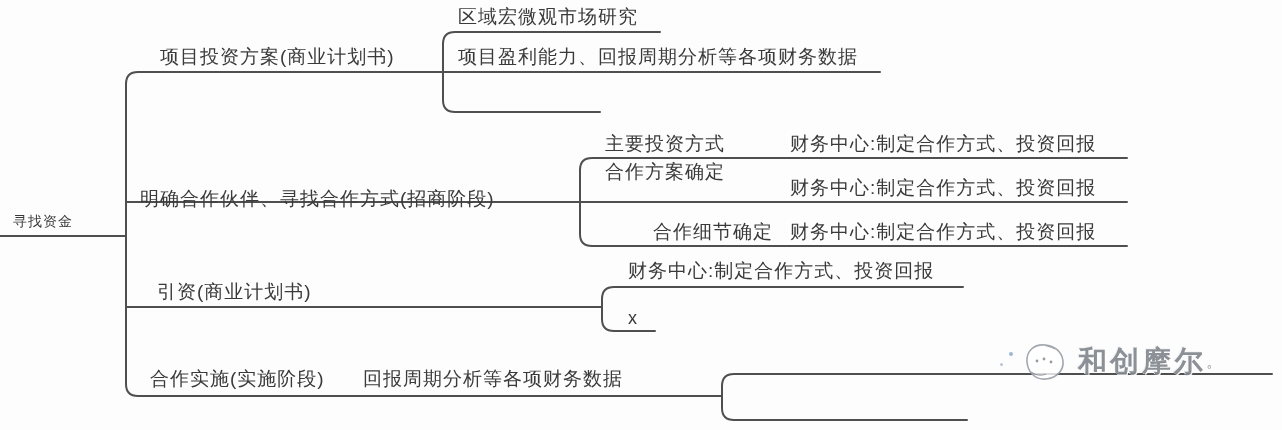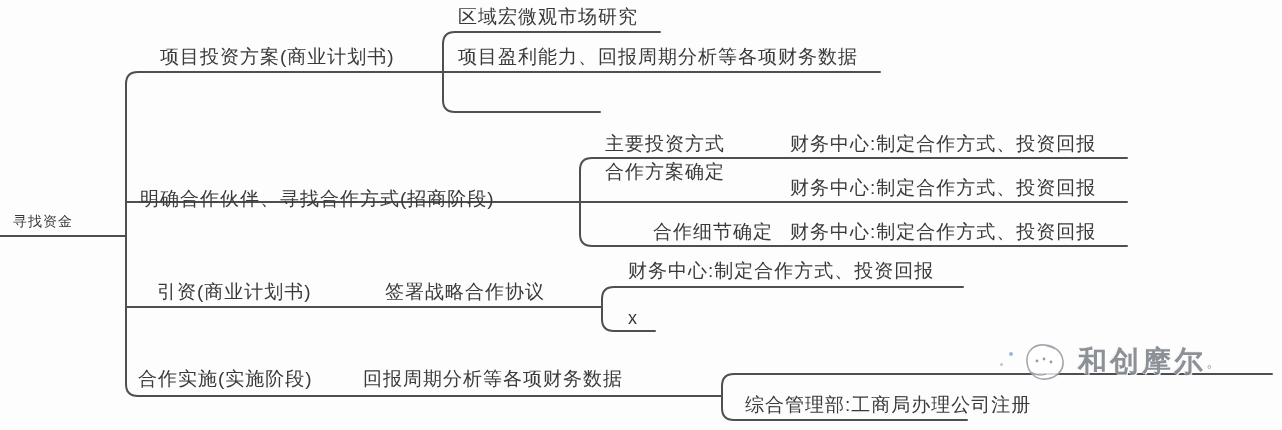--- a/index.html
+++ b/index.html
@@ -82,27 +82,25 @@
   <div class="node" style="left:605px;top:133px;">主要投资方式</div>
   <div class="node" style="left:790px;top:133px;">财务中心:制定合作方式、投资回报</div>
 
   <div class="node" style="left:605px;top:161px;">合作方案确定</div>
   <div class="node" style="left:790px;top:177px;">财务中心:制定合作方式、投资回报</div>
 
   <div class="node" style="left:605px;top:221px;margin-left:48px;">合作细节确定</div>
   <div class="node" style="left:790px;top:221px;">财务中心:制定合作方式、投资回报</div>
 
   <div class="node" style="left:157px;top:281px;">引资(商业计划书)</div>
-  <div class="node" style="left:385px;top:281px;">签署战略合作协议</div>
   <div class="node" style="left:628px;top:260px;">财务中心:制定合作方式、投资回报</div>
   <div class="node x-node" style="left:628px;top:307px;">x</div>
 
-  <div class="node" style="left:138px;top:368px;">合作实施(实施阶段)</div>
+  <div class="node" style="left:150px;top:368px;">合作实施(实施阶段)</div>
   <div class="node" style="left:363px;top:368px;">回报周期分析等各项财务数据</div>
-  <div class="node" style="left:745px;top:394px;">综合管理部:工商局办理公司注册</div>
 
   <div class="watermark">
     <svg class="wm-logo" viewBox="0 0 46 42" xmlns="http://www.w3.org/2000/svg">
       <path d="M23 4 C12 3 4 10 5 21 C6 32 14 39 24 38 C34 37 42 30 41 20 C40 10 32 5 23 4
                M23 4 C27 6 30 5 33 8" fill="#ffffff" fill-opacity="0.85" stroke="#9aa0a8" stroke-width="1.6"></path>
       <circle cx="15" cy="20" r="1.4" fill="#8f949c"></circle>
       <circle cx="22" cy="18" r="1.4" fill="#8f949c"></circle>
       <circle cx="29" cy="21" r="1.4" fill="#8f949c"></circle>
       <path d="M9 31 C13 34 19 35 24 33" fill="none" stroke="#9aa0a8" stroke-width="1.2"></path>
     </svg>

